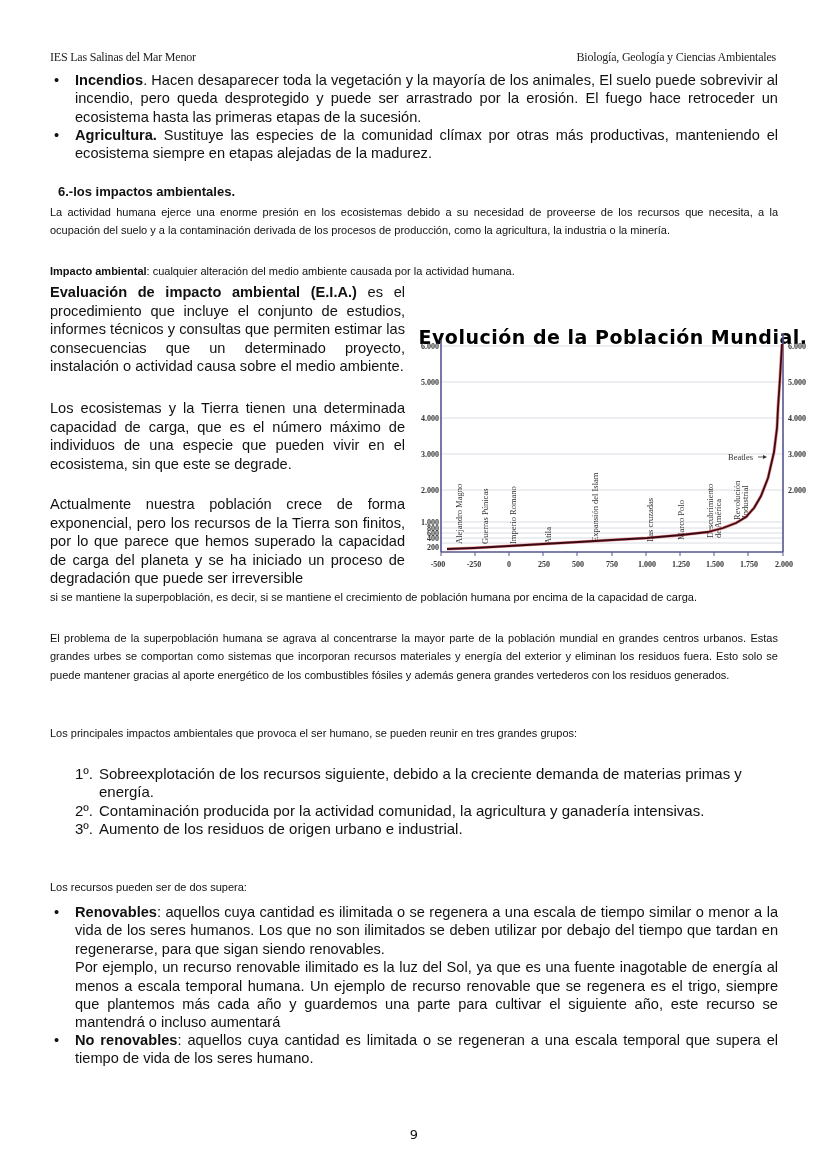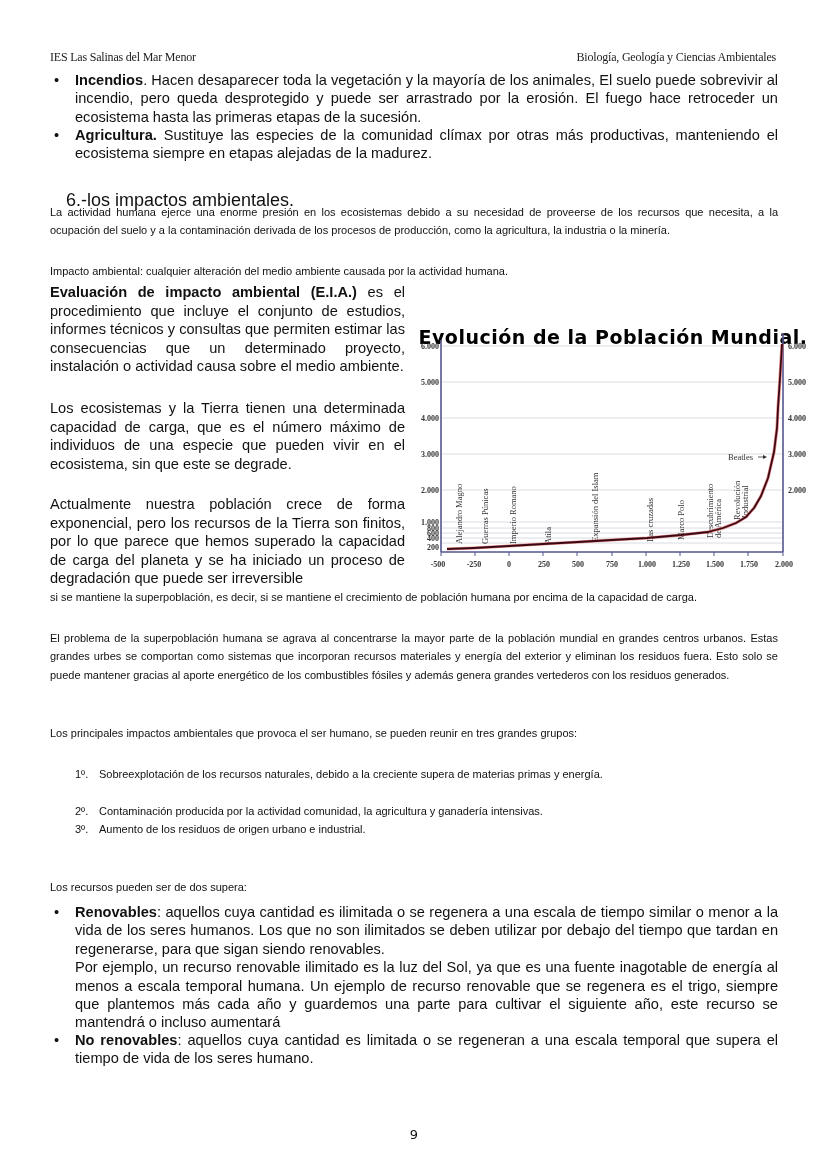--- a/index.html
+++ b/index.html
@@ -3,27 +3,27 @@
 <meta charset="utf-8">
 <style>
   html, body { margin: 0; padding: 0; background: #ffffff; }
   body { width: 828px; height: 1171px; position: relative; overflow: hidden;
          font-family: "Liberation Sans", sans-serif; color: #111; }
   .page { position: absolute; left: 0; top: 0; width: 828px; height: 1171px; }
   .hdr { position: absolute; top: 50px; font-family: Liberation Serif, serif; font-size: 12px; color: #222; letter-spacing: -0.2px; }
   .hdr.left { left: 50px; }
   .hdr.right { right: 52px; }
   .txt { position: absolute; left: 50px; width: 728px; font-size: 11px; line-height: 18.4px; text-align: justify; }
-  .txt b { font-weight: normal; }
+  .txt b { font-weight: bold; }
   .bul { position: absolute; left: 50px; width: 728px; font-size: 14.6px; line-height: 18.4px; }
   .bul .dot { position: absolute; left: 4px; top: 0; }
   .bul .body { margin-left: 25px; text-align: justify; }
-  h2 { position: absolute; left: 50px; margin: 16px; font-size: 18px; font-weight: normal; line-height: 22px; }
+  h2 { position: absolute; left: 50px; margin: 8px; font-size: 13px; font-weight: bold; line-height: 22px; }
   .col { position: absolute; left: 50px; width: 355px; font-size: 14.6px; line-height: 18.6px; text-align: justify; }
-  .num { position: absolute; left: 75px; width: 705px; font-size: 11px; line-height: 18.4px; }
+  .num { position: absolute; left: 75px; width: 705px; font-size: 15px; line-height: 18.4px; }
   .num .n { position: absolute; left: 0; }
   .num .b { margin-left: 24px; }
   .pagenum { position: absolute; top: 1127px; left: 0; width: 828px; text-align: center; font-family: "DejaVu Sans", sans-serif; font-size: 13px; }
   .chart { position: absolute; left: 408px; top: 288px; width: 400px; height: 295px; }
   .chart-title { position: absolute; left: 0; width: 410px; top: 6px; text-align: center; font-family: "DejaVu Sans", sans-serif; font-weight: bold; font-size: 19px; line-height: 23px; letter-spacing: 0.5px; color: #000000; margin-top: 32px; }
   .chart svg { position: absolute; left: 0; top: 0; }
   .ytick { font-family: "Liberation Serif", serif; font-size: 8px; font-weight: bold; fill: #333; }
   .xtick { font-family: "Liberation Serif", serif; font-size: 8px; font-weight: bold; fill: #333; }
   .evt { font-family: "Liberation Serif", serif; font-size: 8.5px; fill: #333; }
 </style>
@@ -143,21 +143,21 @@
       <path d="M 39 261 L 66 260 L 101 258 L 135 256 L 170 254 L 204 252 L 239 250 L 273 247 L 300 244 L 315 240 L 328 235 L 338 229 L 346 220 L 353 208 L 360 190 L 366 164 L 369 140 L 370 120 L 372 90 L 374 56" fill="none" stroke="#e06060" stroke-width="3.2" stroke-linejoin="round" opacity="0.7"></path>
       <path d="M 39 261 L 66 260 L 101 258 L 135 256 L 170 254 L 204 252 L 239 250 L 273 247 L 300 244 L 315 240 L 328 235 L 338 229 L 346 220 L 353 208 L 360 190 L 366 164 L 369 140 L 370 120 L 372 90 L 374 56" fill="none" stroke="#3a0a14" stroke-width="1.8" stroke-linejoin="round"></path>
     </svg>
   </div>
 
   <div class="txt" style="top:629px;">El problema de la superpoblación humana se agrava al concentrarse la mayor parte de la población mundial en grandes centros urbanos. Estas grandes urbes se comportan como sistemas que incorporan recursos materiales y energía del exterior y eliminan los residuos fuera. Esto solo se puede mantener gracias al aporte energético de los combustibles fósiles y además genera grandes vertederos con los residuos generados.</div>
   <div class="txt" style="top:724px;">Los principales impactos ambientales que provoca el ser humano, se pueden reunir en tres grandes grupos:</div>
 
   <div class="num" style="top:765px;">
     <span class="n">1º.</span>
-    <div class="b">Sobreexplotación de los recursos naturales, debido a la creciente supera de materias primas y energía.</div>
+    <div class="b">Sobreexplotación de los recursos siguiente, debido a la creciente demanda de materias primas y energía.</div>
   </div>
   <div class="num" style="top:802px;">
     <span class="n">2º.</span>
     <div class="b">Contaminación producida por la actividad comunidad, la agricultura y ganadería intensivas.</div>
   </div>
   <div class="num" style="top:820px;">
     <span class="n">3º.</span>
     <div class="b">Aumento de los residuos de origen urbano e industrial.</div>
   </div>
 

